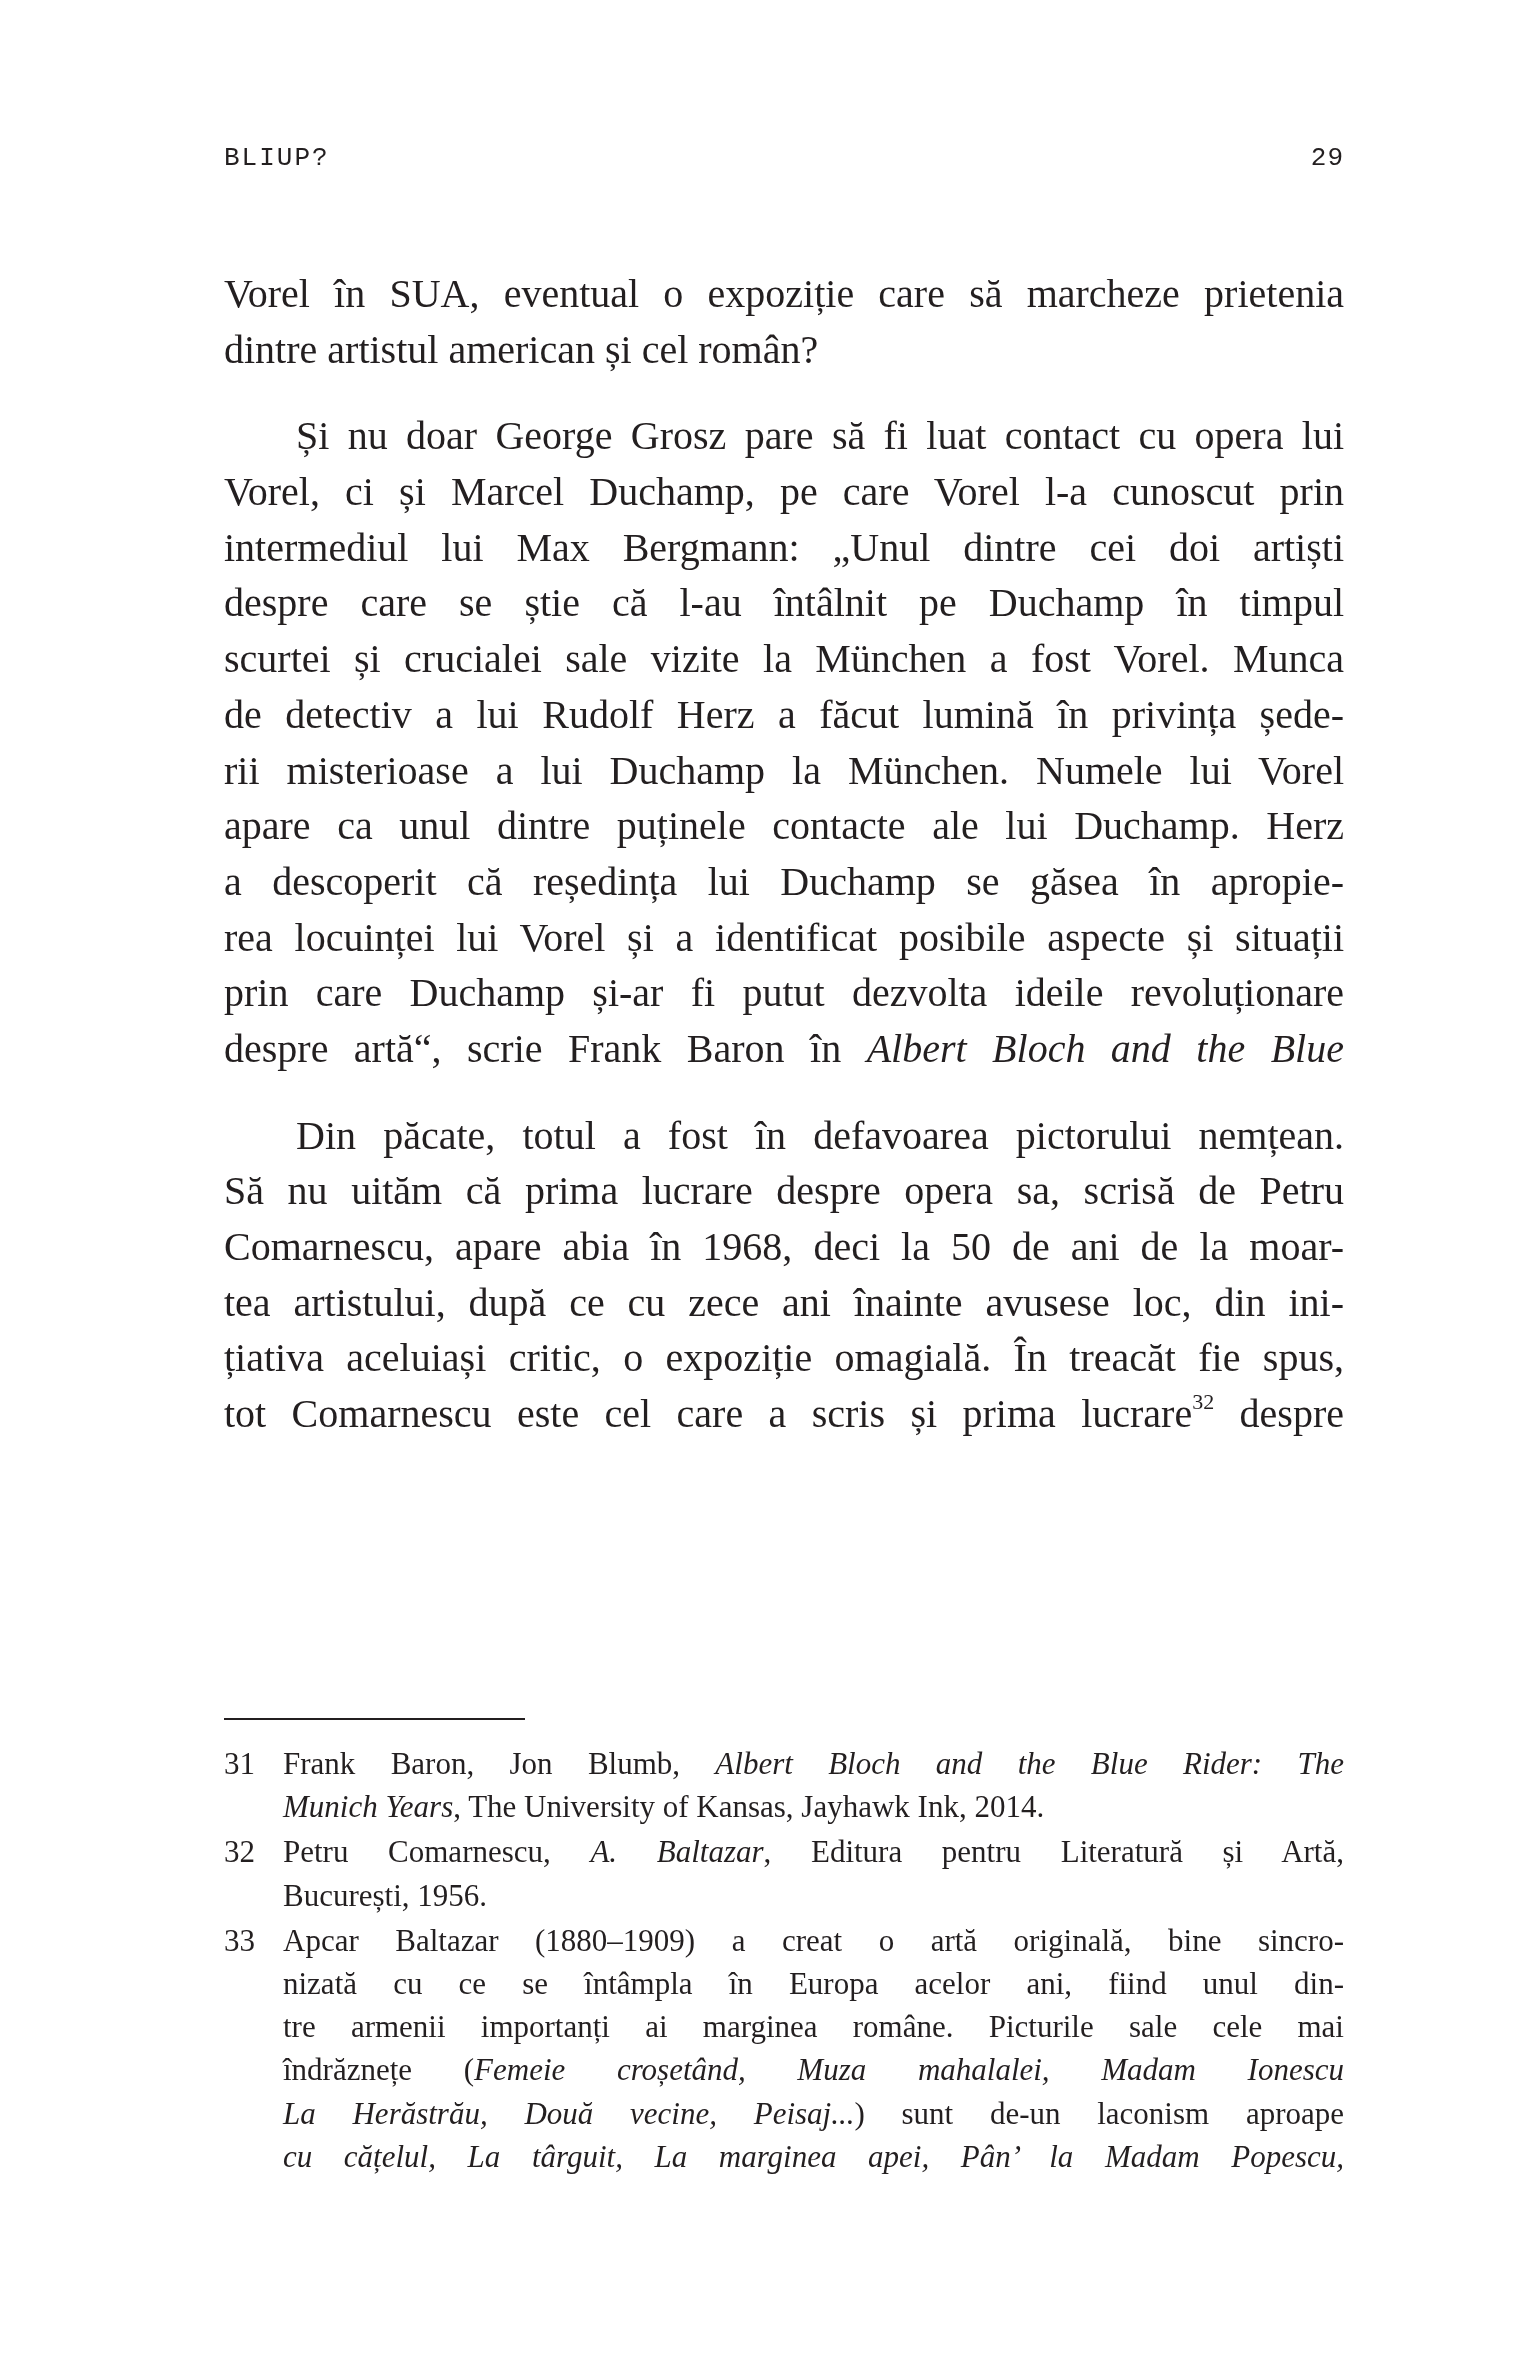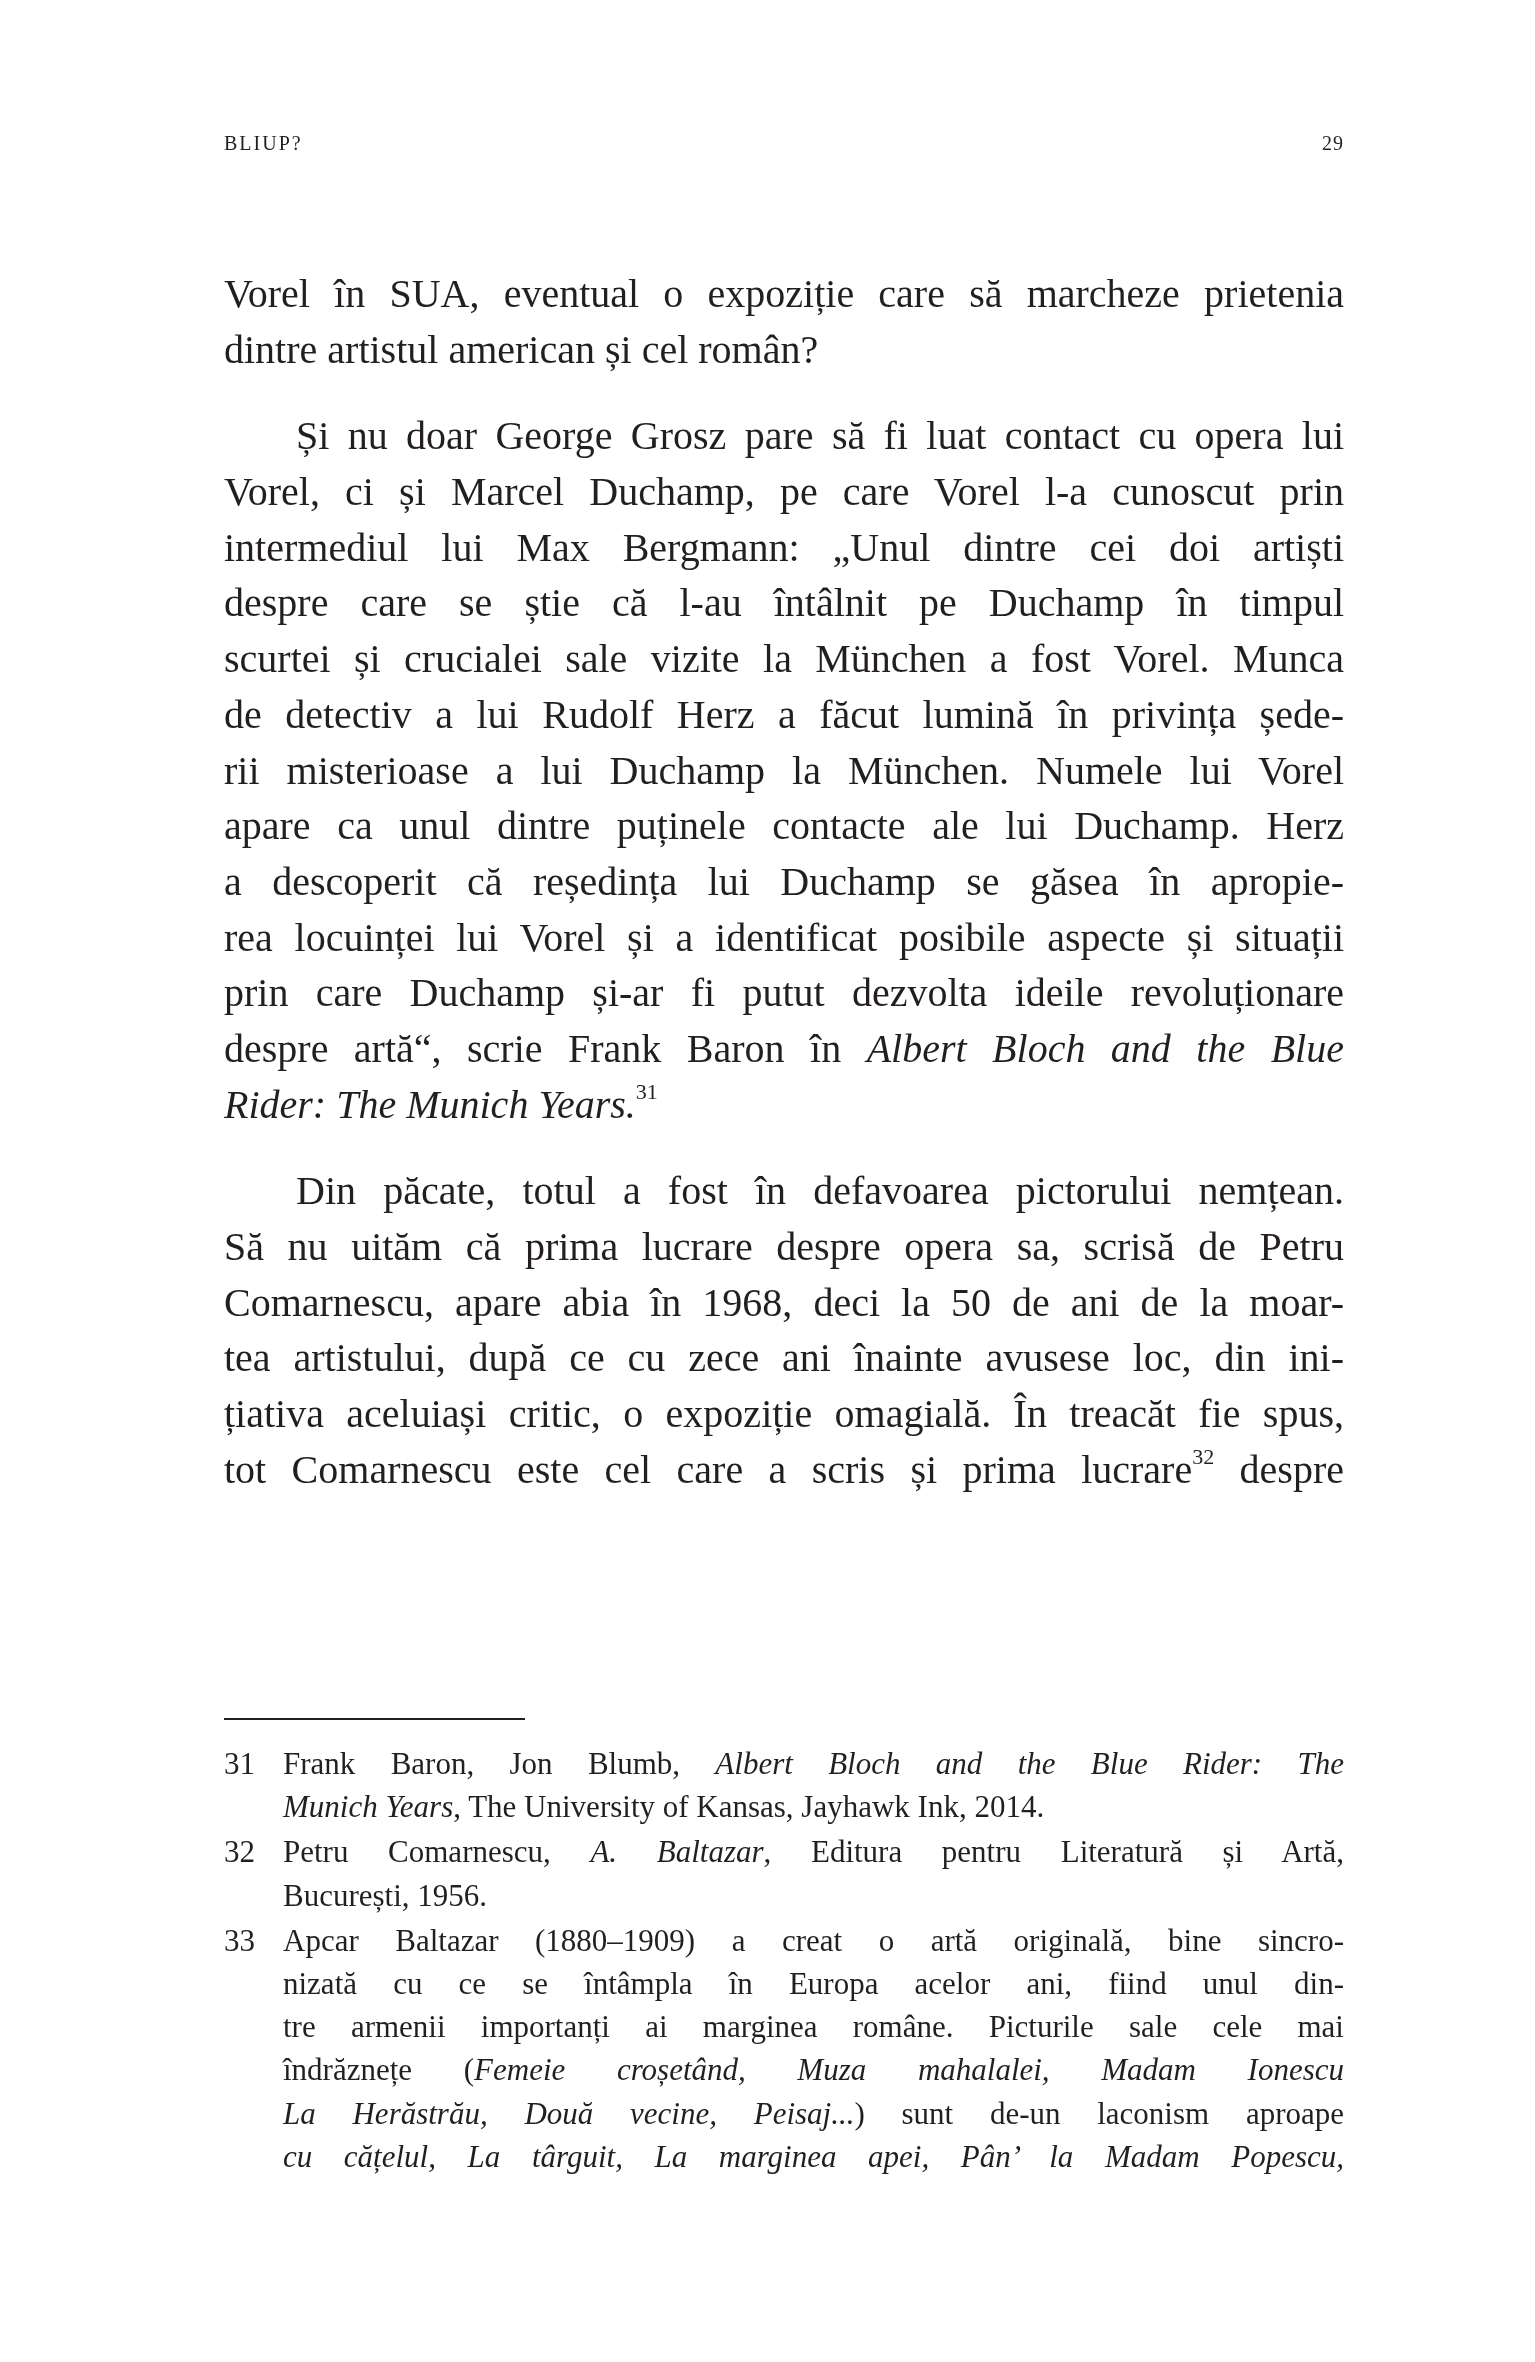--- a/index.html
+++ b/index.html
@@ -1,21 +1,21 @@
 <!DOCTYPE html>
 <html><head>
 <meta charset="utf-8">
 <style>
   html, body { margin: 0; padding: 0; background: #ffffff; }
   body { width: 1535px; height: 2362px; position: relative; overflow: hidden; color: #231f20; }
   .page { position: absolute; left: 0; top: 0; width: 1535px; height: 2362px; background: #fff; }
   .running-head {
-    position: absolute; left: 224px; top: 123px; width: 1120px; height: 40px;
-    font-family: Liberation Serif, serif;
-    font-size: 20px; letter-spacing: 2px; line-height: 40px;
+    position: absolute; left: 224px; top: 138px; width: 1120px; height: 40px;
+    font-family: Liberation Mono, monospace;
+    font-size: 26px; letter-spacing: 2px; line-height: 40px;
   }
   .running-head .title { position: absolute; left: 0; top: 0; }
   .running-head .folio { position: absolute; right: 0; top: 0; letter-spacing: 1px; }
 
   .body-text {
     position: absolute; left: 224px; top: 266px; width: 1120px;
     font-family: "Liberation Serif", "DejaVu Serif", serif;
     font-size: 40px;
   }
   .line {
@@ -63,21 +63,20 @@
       <span class="line"><span>intermediul lui Max Bergmann: „Unul dintre cei doi artiști</span></span>
       <span class="line"><span>despre care se știe că l-au întâlnit pe Duchamp în timpul</span></span>
       <span class="line"><span>scurtei și crucialei sale vizite la München a fost Vorel. Munca</span></span>
       <span class="line"><span>de detectiv a lui Rudolf Herz a făcut lumină în privința șede-</span></span>
       <span class="line"><span>rii misterioase a lui Duchamp la München. Numele lui Vorel</span></span>
       <span class="line"><span>apare ca unul dintre puținele contacte ale lui Duchamp. Herz</span></span>
       <span class="line"><span>a descoperit că reședința lui Duchamp se găsea în apropie-</span></span>
       <span class="line"><span>rea locuinței lui Vorel și a identificat posibile aspecte și situații</span></span>
       <span class="line"><span>prin care Duchamp și-ar fi putut dezvolta ideile revoluționare</span></span>
       <span class="line"><span>despre artă“, scrie Frank Baron în </span><i>Albert Bloch and the Blue</i></span>
-      <span class="line last"><i>Rider: The Munich Years.</i><sup class="fnref">31</sup></span>
       <span class="line indent"><span>Din păcate, totul a fost în defavoarea pictorului nemțean.</span></span>
       <span class="line"><span>Să nu uităm că prima lucrare despre opera sa, scrisă de Petru</span></span>
       <span class="line"><span>Comarnescu, apare abia în 1968, deci la 50 de ani de la moar-</span></span>
       <span class="line"><span>tea artistului, după ce cu zece ani înainte avusese loc, din ini-</span></span>
       <span class="line"><span>țiativa aceluiași critic, o expoziție omagială. În treacăt fie spus,</span></span>
       <span class="line"><span>tot Comarnescu este cel care a scris și prima lucrare</span><sup class="fnref">32</sup><span> despre</span></span>
     </div>
 
   <div class="fn-rule"></div>
 

